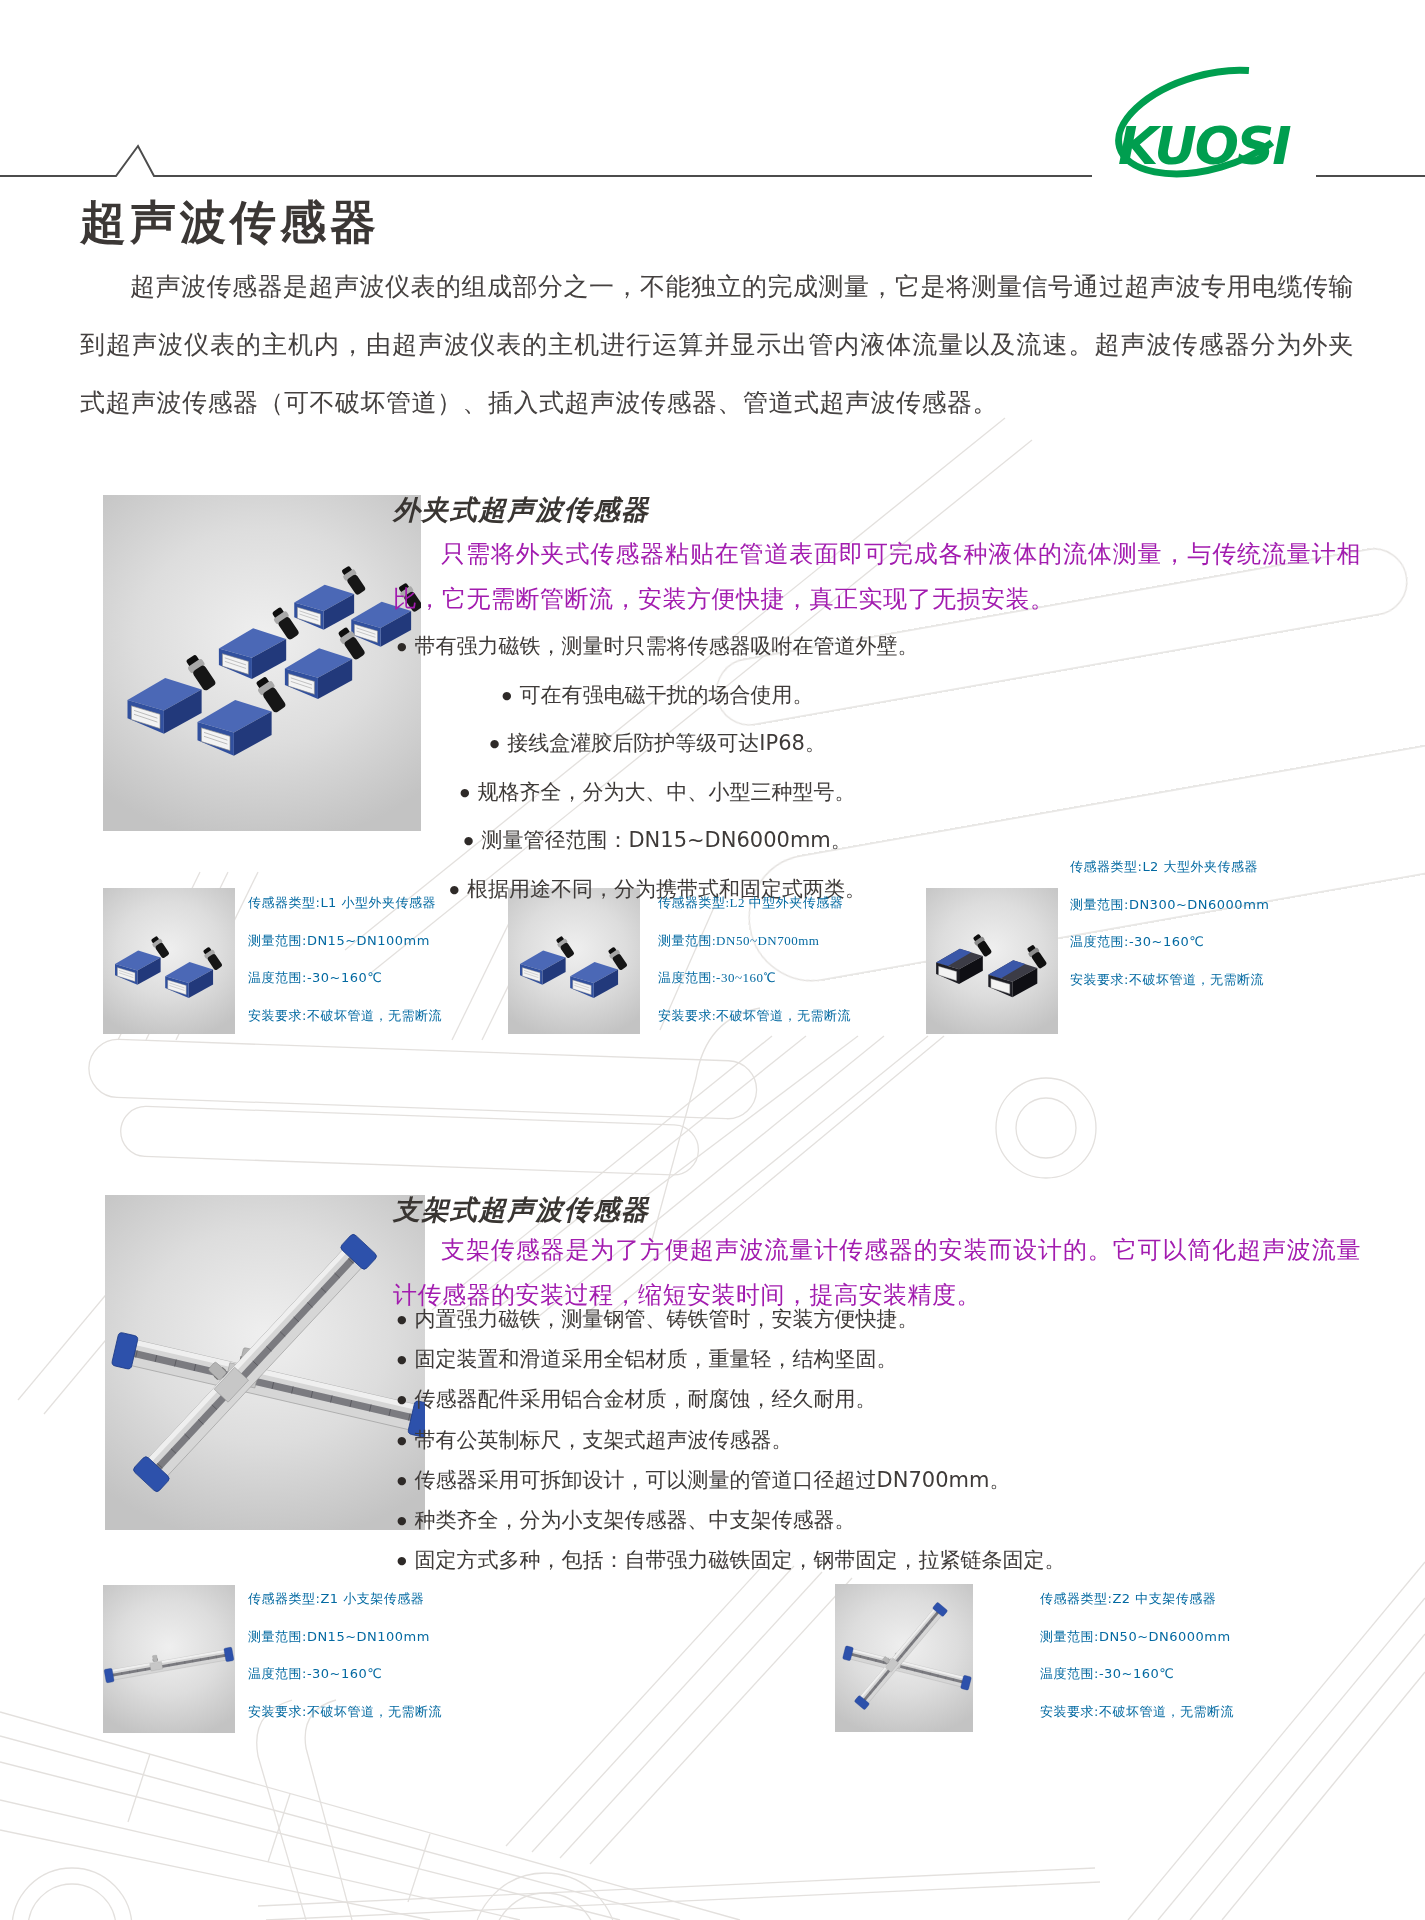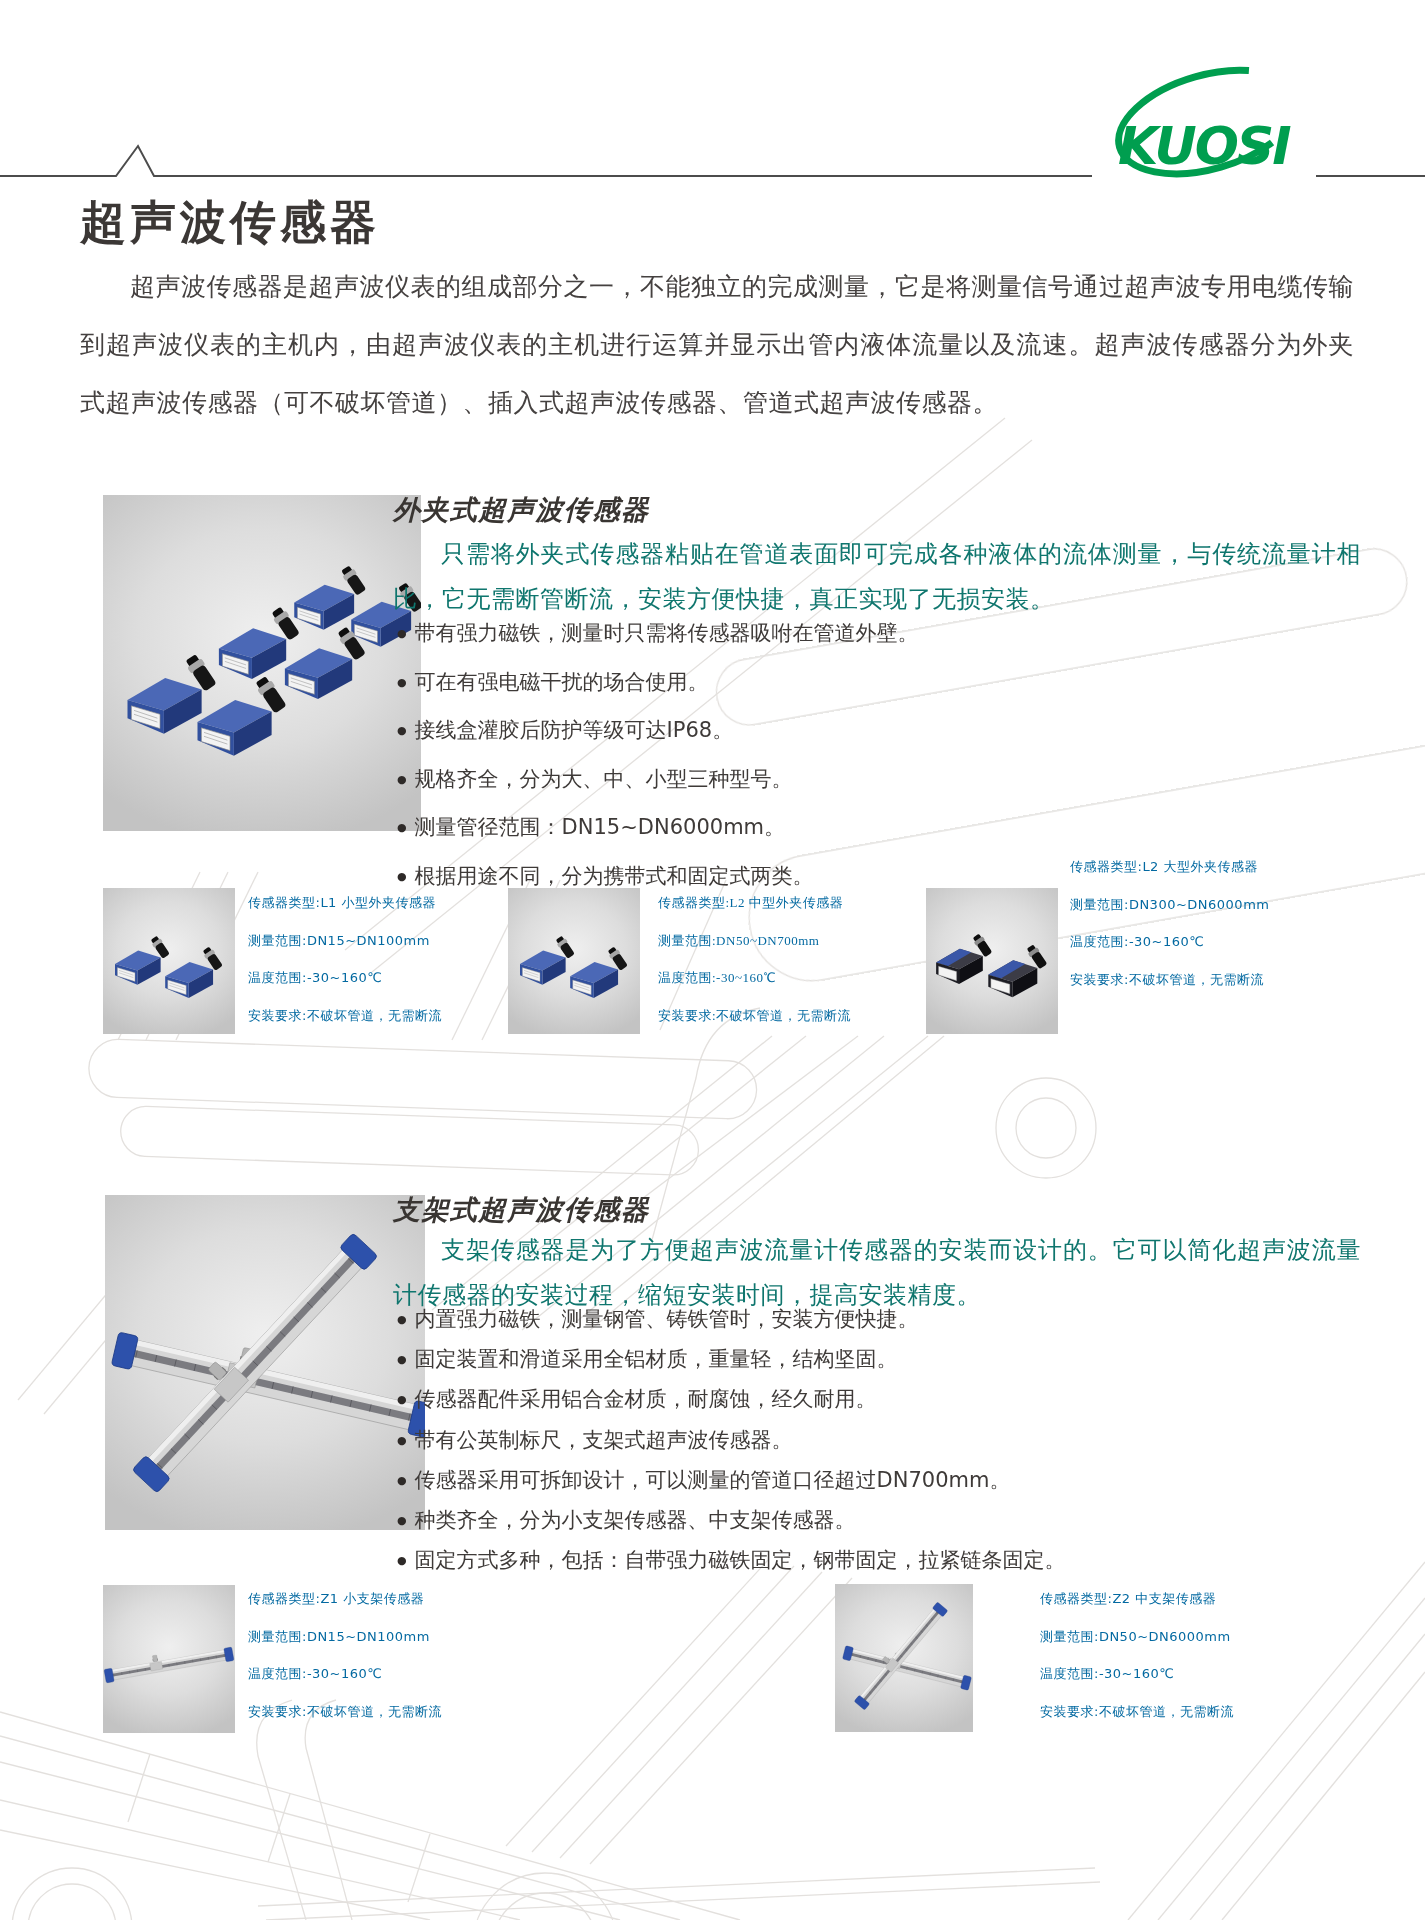--- a/index.html
+++ b/index.html
@@ -6,21 +6,21 @@
   #page{position:relative;width:1425px;height:1920px;background:#ffffff;overflow:hidden;
         font-family:"DejaVu Sans","Liberation Sans",sans-serif;color:#45413f;margin:0 auto;}
   .abs{position:absolute;}
   svg{display:block;}
   
   .photo{background:radial-gradient(ellipse 75% 62% at 50% 42%, #efefef 0%, #dddddd 52%, #c3c3c3 100%);}
   
   .page-title{font-size:46px;font-weight:600;color:#3b3735;letter-spacing:4px;white-space:nowrap;}
   .intro{font-size:25px;line-height:58px;color:#454140;text-align:justify;text-indent:2em;letter-spacing:0.5px;}
   .sec-head{font-size:27px;font-weight:600;color:#393532;letter-spacing:1.5px;white-space:nowrap;font-style:italic;}
-  .sec-desc{font-size:24px;line-height:45px;color:#0f766e;text-align:justify;text-indent:2em;letter-spacing:0.5px;}
+  .sec-desc{font-size:24px;line-height:45px;color:#a21caf;text-align:justify;text-indent:2em;letter-spacing:0.5px;}
   ul.feat{list-style:none;margin:0;padding:0;font-size:21px;color:#3e3a38;}
   ul.feat li{white-space:nowrap;}
   ul.feat li::before{content:"●";font-size:11px;margin-right:8px;position:relative;top:-3px;color:#2e2a28;}
   .s1 li{line-height:44.6px;}
   .s2 li{line-height:36.2px;}
   .card-text{font-size:13px;color:#0369a1;line-height:37.5px;white-space:nowrap;letter-spacing:0.5px;}
   .bgart{stroke:#e0ddda;stroke-width:1.3;fill:none;}
 </style>
 </head>
 <body>
@@ -130,21 +130,21 @@
       <use href="#cs" transform="translate(243,93) scale(1.05)"></use>
       <use href="#cs" transform="translate(110,118) scale(1.18)"></use>
       <use href="#cs" transform="translate(176,138) scale(1.18)"></use>
       <use href="#cs" transform="translate(18,166) scale(1.3)"></use>
       <use href="#cs" transform="translate(88,188) scale(1.3)"></use>
     </svg>
   </div>
 
   <div class="abs sec-head" style="left:393px;top:492px;z-index:2;">外夹式超声波传感器</div>
   <div class="abs sec-desc" style="left:393px;top:532px;width:968px;z-index:2;">只需将外夹式传感器粘贴在管道表面即可完成各种液体的流体测量，与传统流量计相比，它无需断管断流，安装方便快捷，真正实现了无损安装。</div>
-  <ul class="abs feat s1" style="left:397px;top:611px;z-index:2;">
+  <ul class="abs feat s1" style="left:397px;top:624px;z-index:2;text-align:center;">
     <li>带有强力磁铁，测量时只需将传感器吸咐在管道外壁。</li>
     <li>可在有强电磁干扰的场合使用。</li>
     <li>接线盒灌胶后防护等级可达IP68。</li>
     <li>规格齐全，分为大、中、小型三种型号。</li>
     <li>测量管径范围：DN15~DN6000mm。</li>
     <li>根据用途不同，分为携带式和固定式两类。</li>
   </ul>
 
   <div class="abs photo" style="left:103px;top:888px;width:132px;height:146px;z-index:1;">
     <svg width="132" height="146" viewBox="0 0 132 146">

